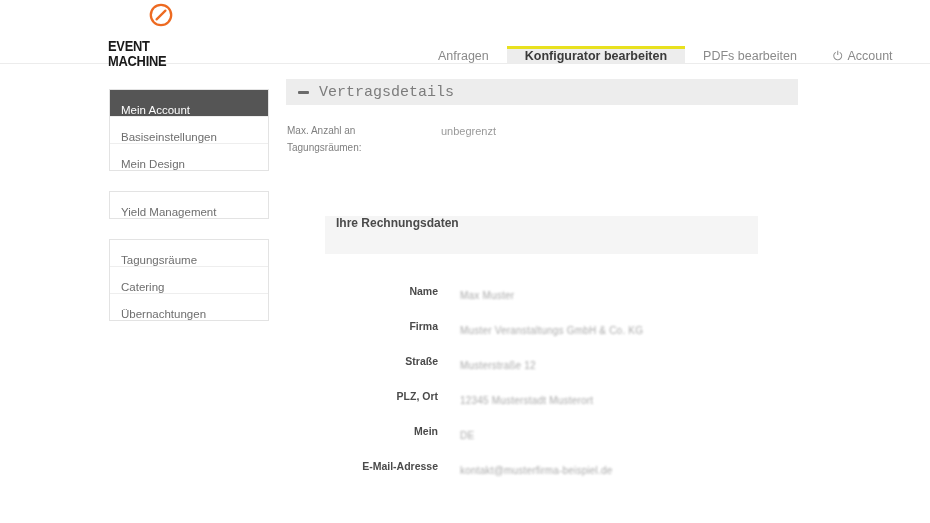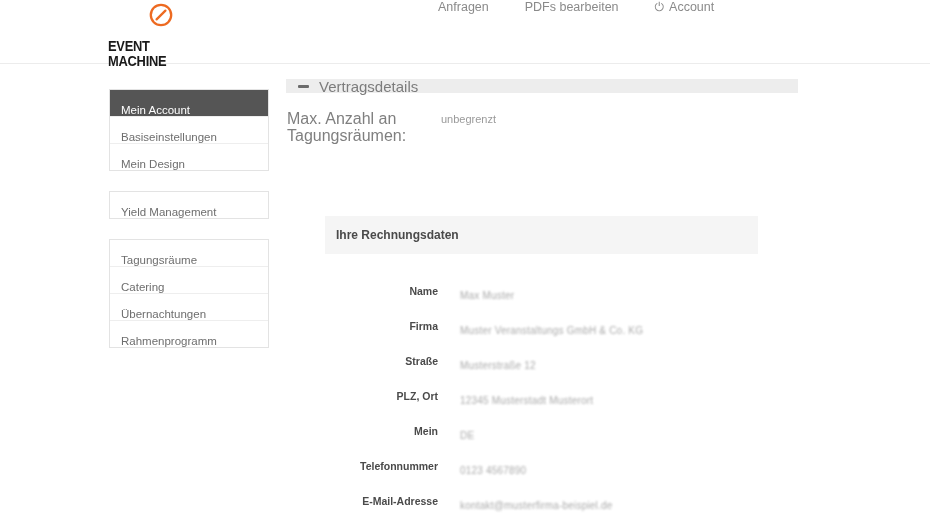--- a/index.html
+++ b/index.html
@@ -50,21 +50,21 @@
     transform-origin: left center;
   }
   .brand-name div { white-space: nowrap; }
 
   .nav {
     position: absolute;
     left: 420px;
     top: 0;
     height: 63px;
     display: flex;
-    align-items: flex-start;
+    align-items: flex-end;
   }
   .nav-item {
     display: flex;
     align-items: center;
     padding: 0 18px;
     font-size: 12.5px;
     color: #8a8a8a;
     white-space: nowrap;
     cursor: pointer;
     position: relative;
@@ -117,25 +117,26 @@
 
   
   .main {
     position: absolute;
     left: 286px;
     top: 79px;
     width: 512px;
   }
   .panel-bar {
     background: #ededed;
-    height: 14px;
+    height: 26px;
     display: flex;
     align-items: center;
     padding-left: 12px;
     width: 500px;
+    font-family: Liberation Mono, monospace;
   }
   .collapse-icon {
     width: 11px;
     height: 3px;
     background: #6b6b6b;
     border-radius: 1px;
     margin-right: 10px;
     flex: 0 0 auto;
     cursor: pointer;
   }
@@ -144,21 +145,21 @@
     color: #7c7c7c;
   }
 
   .kv-row {
     display: flex;
     margin-top: 17px;
     padding-left: 1px;
   }
   .kv-label {
     width: 122px;
-    font-size: 16px;
+    font-size: 10px;
     color: #7f7f7f;
     line-height: 17px;
   }
   .kv-value {
     font-size: 11px;
     color: #9a9a9a;
     line-height: 17px;
     padding-top: 1px;
     margin-left: 32px;
   }
@@ -167,21 +168,20 @@
   .invoice {
     position: absolute;
     left: 325px;
     top: 216px;
     width: 433px;
   }
   .invoice-bar {
     background: #f5f5f5;
     height: 38px;
     display: flex;
-    align-items: center;
     padding-left: 11px;
   }
   .invoice-title {
     font-size: 12px;
     font-weight: bold;
     color: #4a4a4a;
   }
 
   .form {
     padding-top: 14px;
@@ -228,20 +228,23 @@
     <div class="brand-name">
       <div>EVENT</div>
       <div>MACHINE</div>
     </div>
   </div>
 
   <div class="nav">
     <div class="nav-item">
       <span>Anfragen</span>
     </div>
+    <div class="nav-item active">
+      <span>Konfigurator bearbeiten</span>
+    </div>
     <div class="nav-item">
       <span>PDFs bearbeiten</span>
     </div>
     <div class="nav-item">
       <span class="power-icon">⏻</span>
       <span>Account</span>
     </div>
   </div>
 
 </div>
@@ -269,23 +272,20 @@
   <div class="side-group">
     <div class="side-item">
       <span>Tagungsräume</span>
     </div>
     <div class="side-item">
       <span>Catering</span>
     </div>
     <div class="side-item">
       <span>Übernachtungen</span>
     </div>
-    <div class="side-item">
-      <span>Rahmenprogramm</span>
-    </div>
   </div>
 
 </div>
 
 <div class="main">
 
   <div class="panel-bar">
     <span class="collapse-icon"></span>
     <span class="panel-title">Vertragsdetails</span>
   </div>
@@ -333,26 +333,20 @@
       </div>
     </div>
 
     <div class="form-row">
       <div class="form-label">Mein</div>
       <div class="form-value">
         <span class="redacted">DE</span>
       </div>
     </div>
 
-    <div class="form-row">
-      <div class="form-label">Telefonnummer</div>
-      <div class="form-value">
-        <span class="redacted">0123 4567890</span>
-      </div>
-    </div>
 
     <div class="form-row">
       <div class="form-label">E-Mail-Adresse</div>
       <div class="form-value">
         <span class="redacted">kontakt@musterfirma-beispiel.de</span>
       </div>
     </div>
 
   </div>
 </div>

